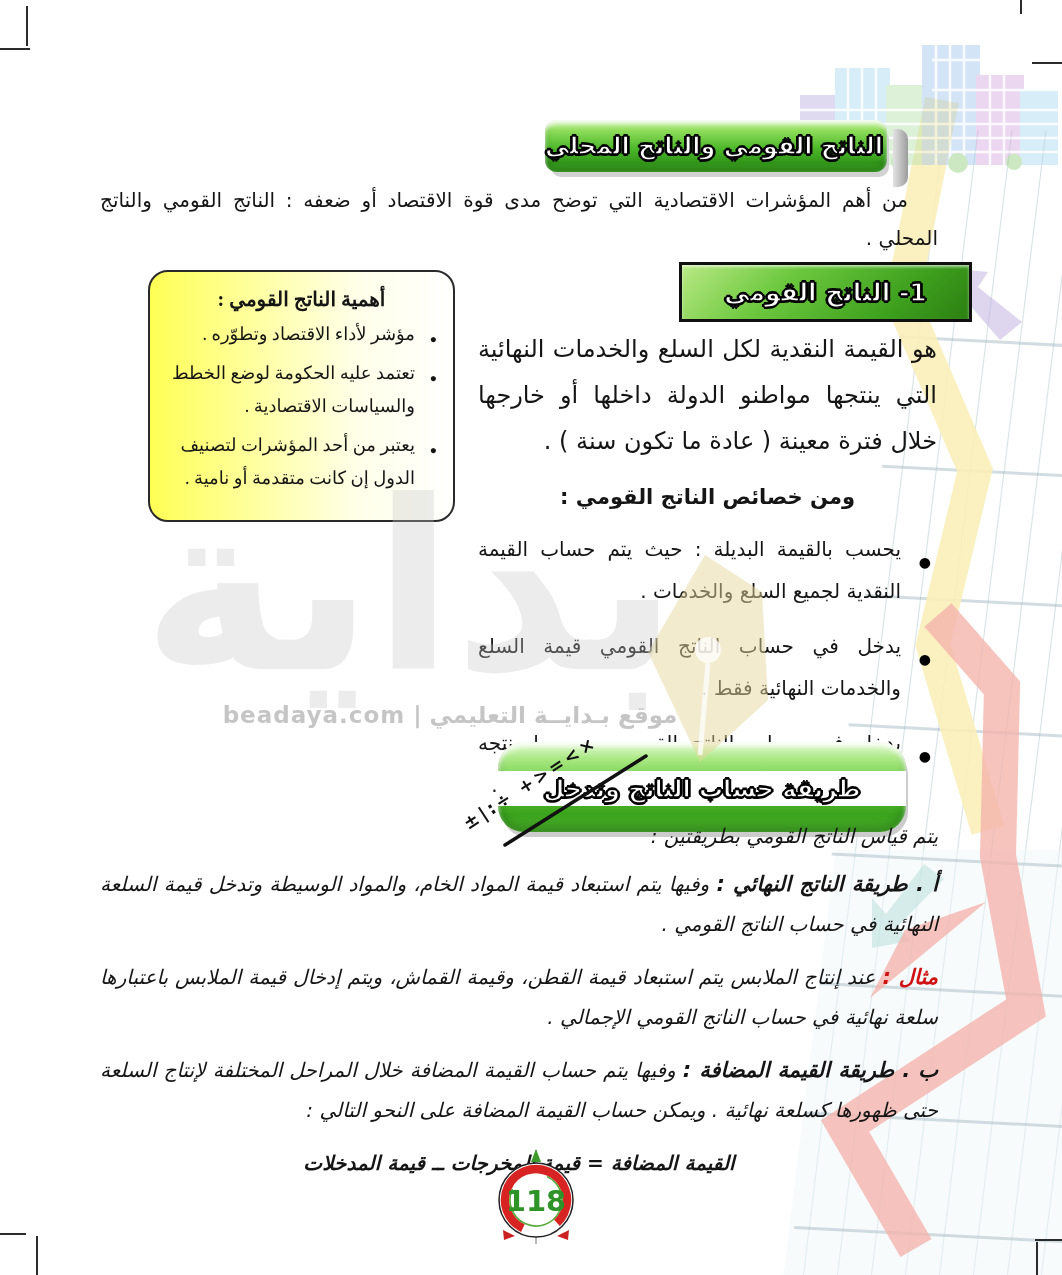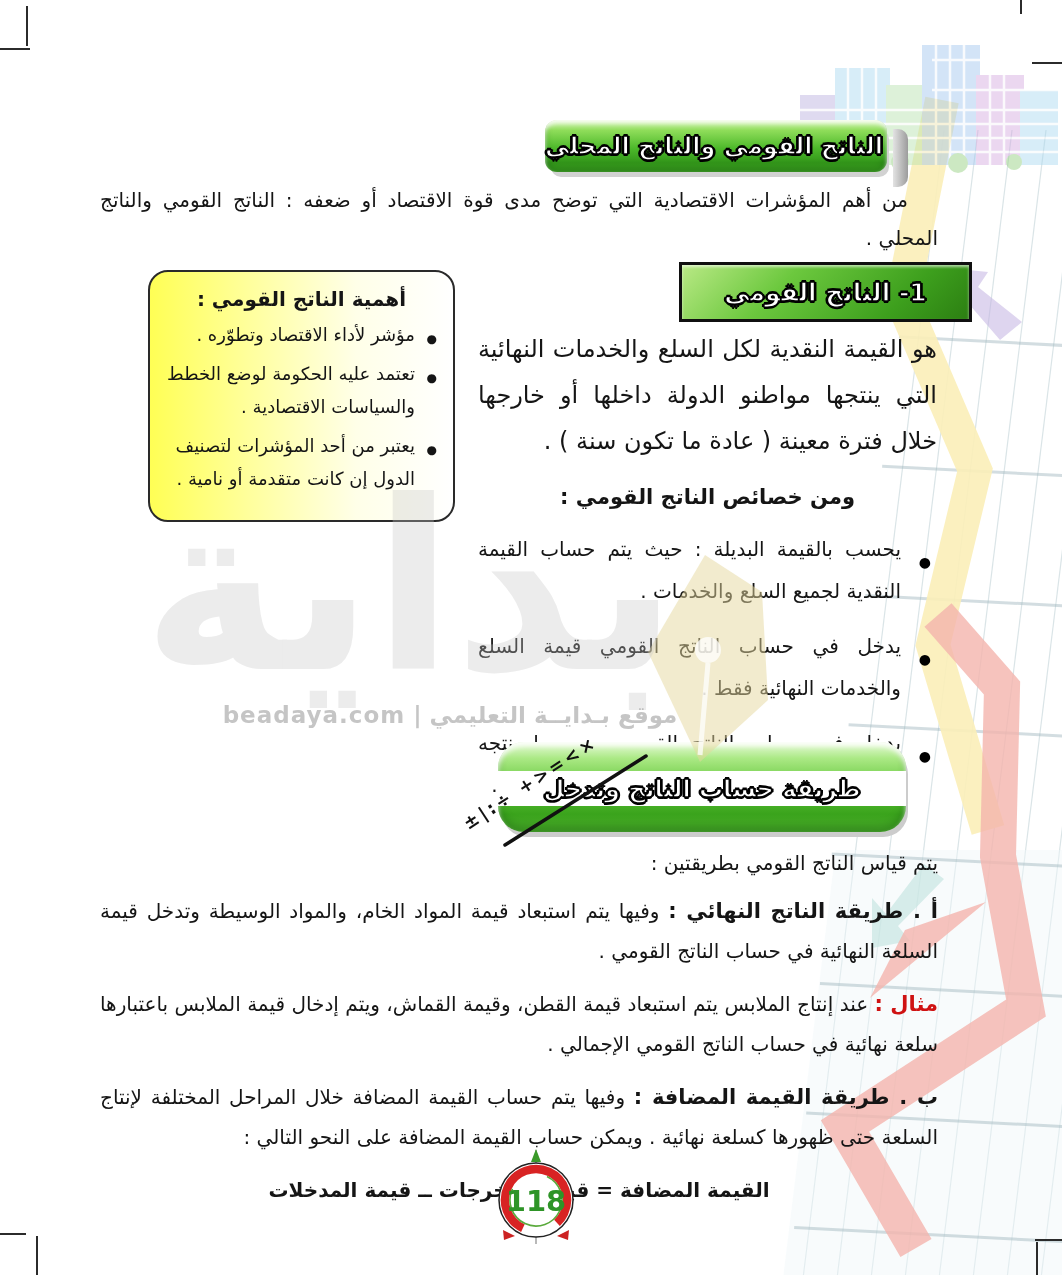--- a/index.html
+++ b/index.html
@@ -87,36 +87,36 @@
   ul.traits li::before{
     content:"●";position:absolute;right:6px;top:13px;font-size:14px;color:#000;
   }
   
   .ybox{
     position:absolute;z-index:2;direction:rtl;
     border:2px solid #2a2a2a;border-radius:20px;
     background:linear-gradient(90deg,#ffff55 0%,#ffffa8 38%,#ffffe8 68%,#ffffff 100%);
     padding:12px 14px;box-sizing:border-box;
   }
-  .box1{left:148px;top:270px;width:307px;height:252px;}
+  .box1{left:148px;top:270px;width:307px;height:252px;font-family:Liberation Serif, serif;}
   .box2{left:148px;top:553px;width:307px;height:280px;}
   .ybox .box-title{font-size:20px;font-weight:bold;text-align:center;line-height:30px;margin-bottom:4px;}
   .ybox ul{list-style:none;margin:4px 0 0 0;padding:0;}
   .ybox li{
     position:relative;padding-right:24px;margin-bottom:6px;
     font-size:18px;line-height:33px;text-align:right;
   }
   .ybox li::before{content:"●";position:absolute;right:2px;top:5px;font-size:12px;}
   .red-strong{color:#cf1212;font-weight:bold;}
   .box2 .red-line{font-size:18px;line-height:32px;text-align:center;margin:2px 0 4px 0;}
   .box2 .b2-body{font-size:18px;line-height:33px;text-align:center;margin-top:6px;}
   .box2 .b2-q{font-size:18px;font-weight:bold;text-align:center;margin-top:4px;}
   
   .bottom{
-    position:absolute;left:100px;top:843px;width:838px;z-index:2;direction:rtl;
+    position:absolute;left:100px;top:816px;width:838px;z-index:2;direction:rtl;font-style:italic;
   }
   .bottom p{margin:0 0 13px 0;font-size:20px;line-height:40px;text-align:justify;}
   .bottom .short{text-align:right;margin-bottom:8px;}
   .lead{font-weight:bold;font-size:21px;}
   .formula{font-weight:bold;font-size:21px;text-align:center !important;margin-top:4px !important;}
   
   .badge{position:absolute;left:490px;top:1148px;z-index:2;}
 </style>
 </head>
 <body>

